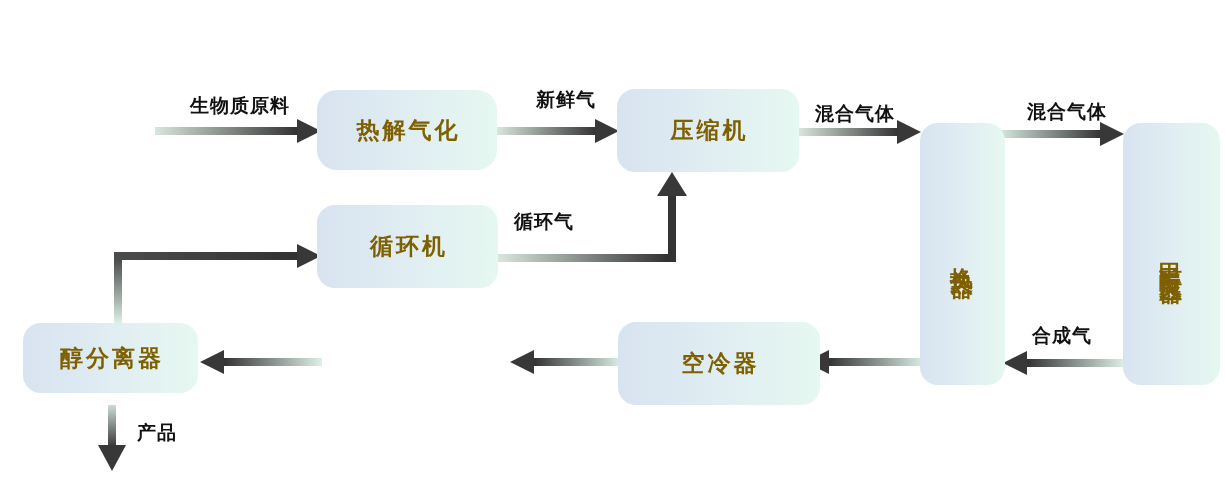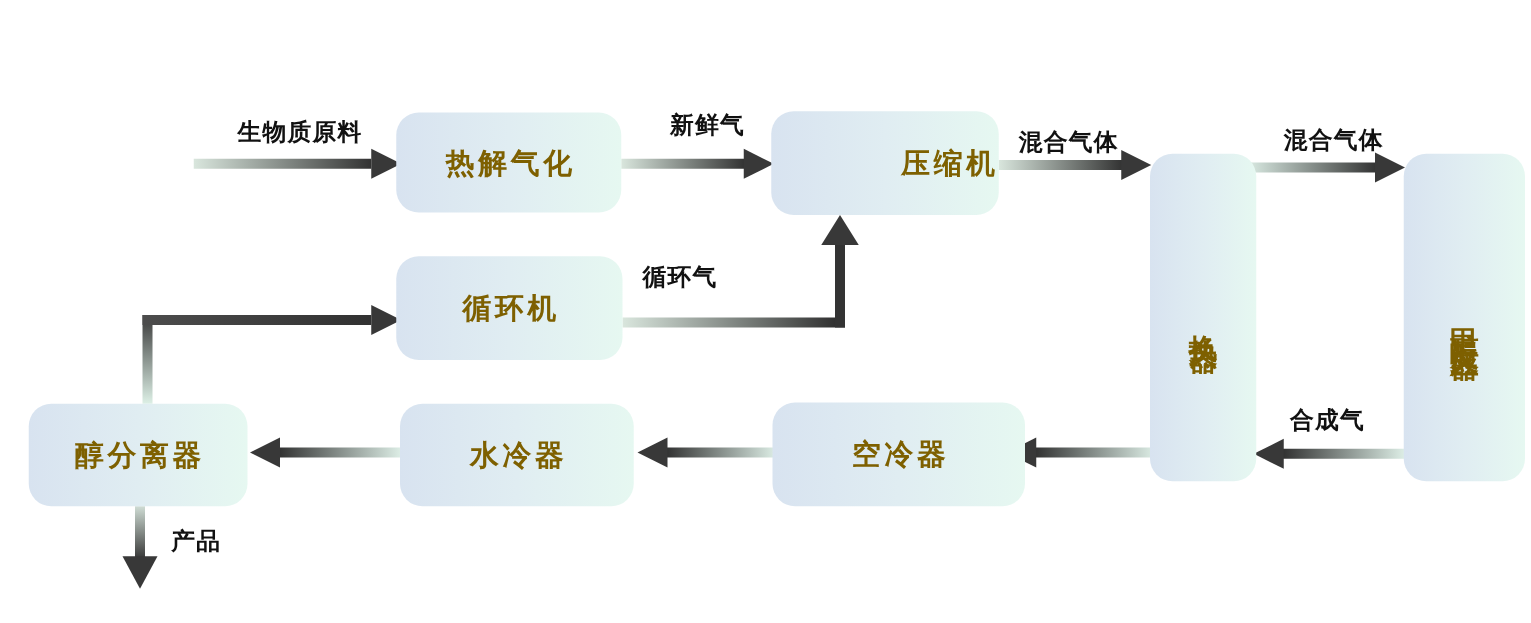--- a/index.html
+++ b/index.html
@@ -41,28 +41,28 @@
   }
   .slabel {
     position: absolute;
     color: #111111;
     font-weight: bold;
     font-size: 19px;
     white-space: nowrap;
     letter-spacing: 1px;
   }
   
-  #node-pyrolysis   { left: 317px;  top: 90px;  width: 180px; height: 80px; }
-  #node-compressor  { left: 617px;  top: 89px;  width: 182px; height: 83px; justify-content: flex-end; }
+  #node-pyrolysis   { left: 317px;  top: 90px;  width: 180px; height: 80px; border-radius: 20px; }
+  #node-compressor  { left: 617px;  top: 89px;  width: 182px; height: 83px; }
   #node-recycler    { left: 317px;  top: 205px; width: 181px; height: 83px; text-align: right; }
   #node-exchanger   { left: 920px;  top: 123px; width: 85px;  height: 262px; }
   #node-reactor     { left: 1123px; top: 123px; width: 97px;  height: 262px; }
   #node-aircooler   { left: 618px;  top: 322px; width: 202px; height: 83px; }
   #node-watercooler { left: 320px;  top: 323px; width: 187px; height: 82px; }
-  #node-separator   { left: 23px;   top: 323px; width: 175px; height: 82px; }
+  #node-separator   { left: 23px;   top: 323px; width: 175px; height: 70px; }
   
   #lbl-feed    { left: 190px;  top: 93px; }
   #lbl-fresh   { left: 536px;  top: 87px; }
   #lbl-mixout  { left: 815px;  top: 101px; }
   #lbl-mixin   { left: 1027px; top: 99px; }
   #lbl-recycle { left: 514px;  top: 209px; }
   #lbl-syngas  { left: 1032px; top: 323px; }
   #lbl-product { left: 137px;  top: 420px; }
 </style>
 </head>
@@ -181,23 +181,20 @@
   </div>
   <div class="node vertical" id="node-exchanger">
     <span class="nlabel">换热器</span>
   </div>
   <div class="node vertical" id="node-reactor">
     <span class="nlabel">甲醇反应器</span>
   </div>
   <div class="node" id="node-aircooler">
     <span class="nlabel">空冷器</span>
   </div>
-  <div class="node" id="node-watercooler">
-    <span class="nlabel">水冷器</span>
-  </div>
   <div class="node" id="node-separator">
     <span class="nlabel">醇分离器</span>
   </div>
 
   <div class="slabel" id="lbl-feed">生物质原料</div>
   <div class="slabel" id="lbl-fresh">新鲜气</div>
   <div class="slabel" id="lbl-mixout">混合气体</div>
   <div class="slabel" id="lbl-mixin">混合气体</div>
   <div class="slabel" id="lbl-syngas">合成气</div>
   <div class="slabel" id="lbl-recycle">循环气</div>

